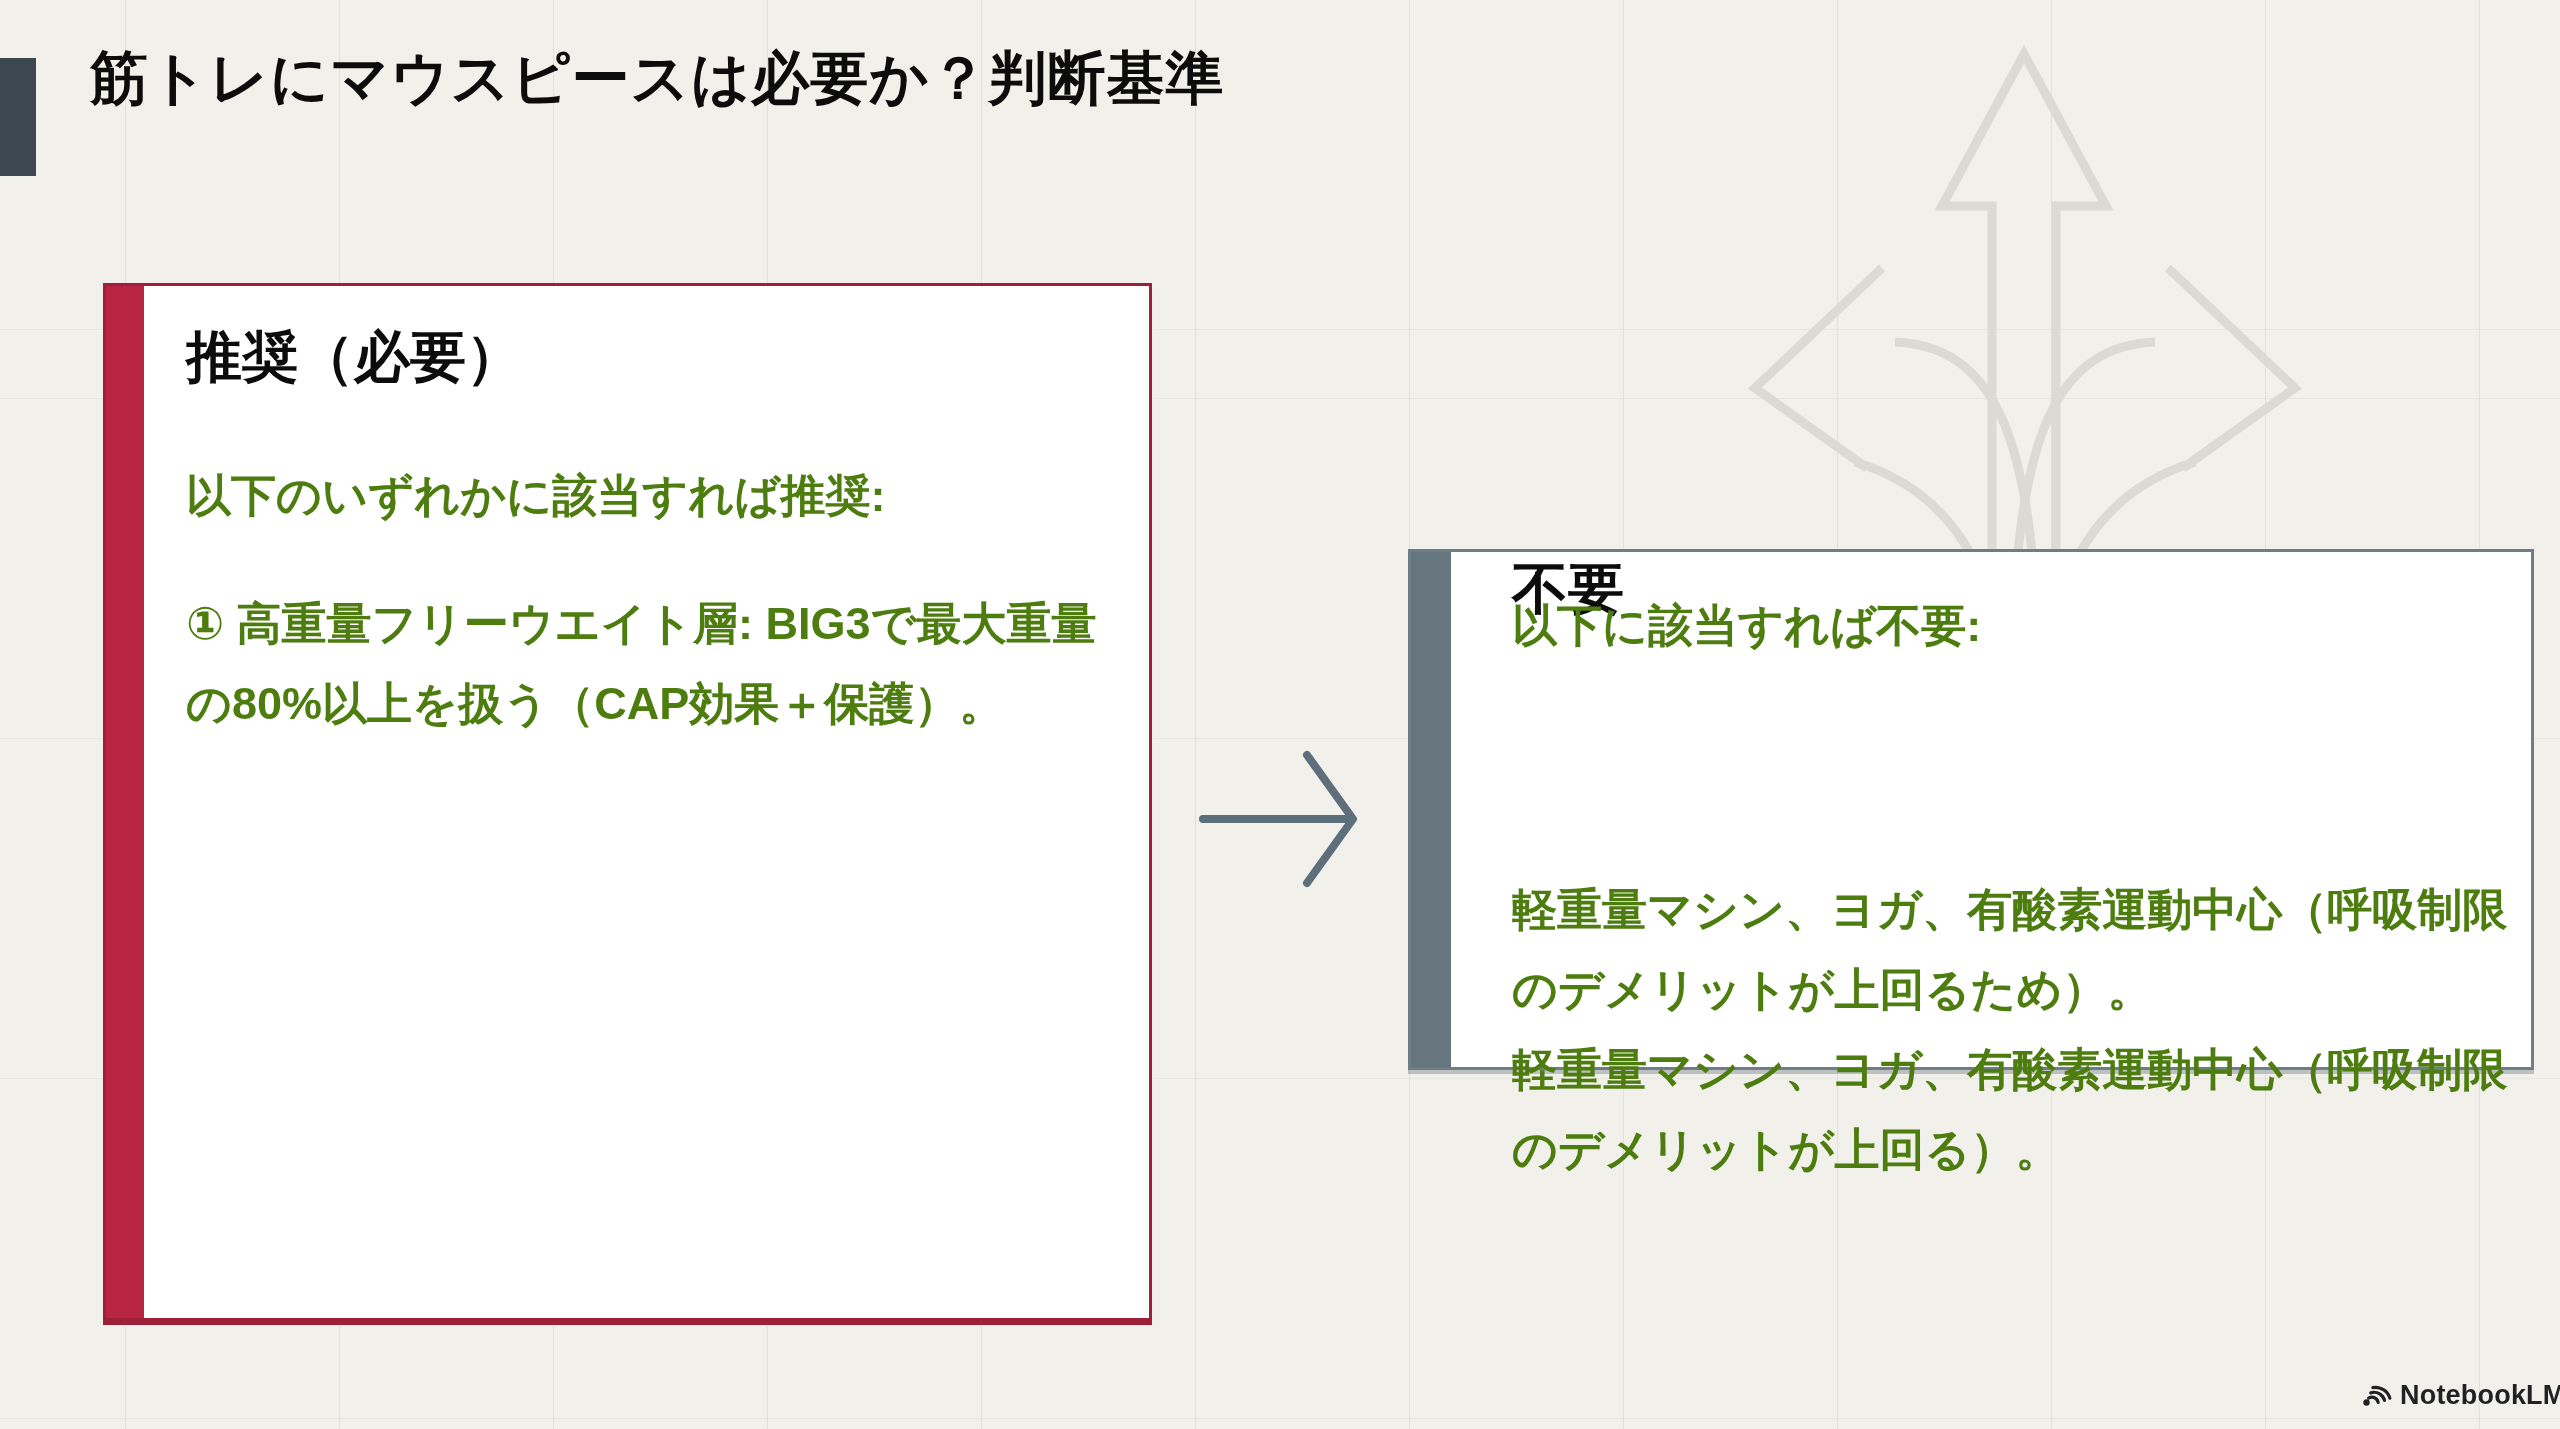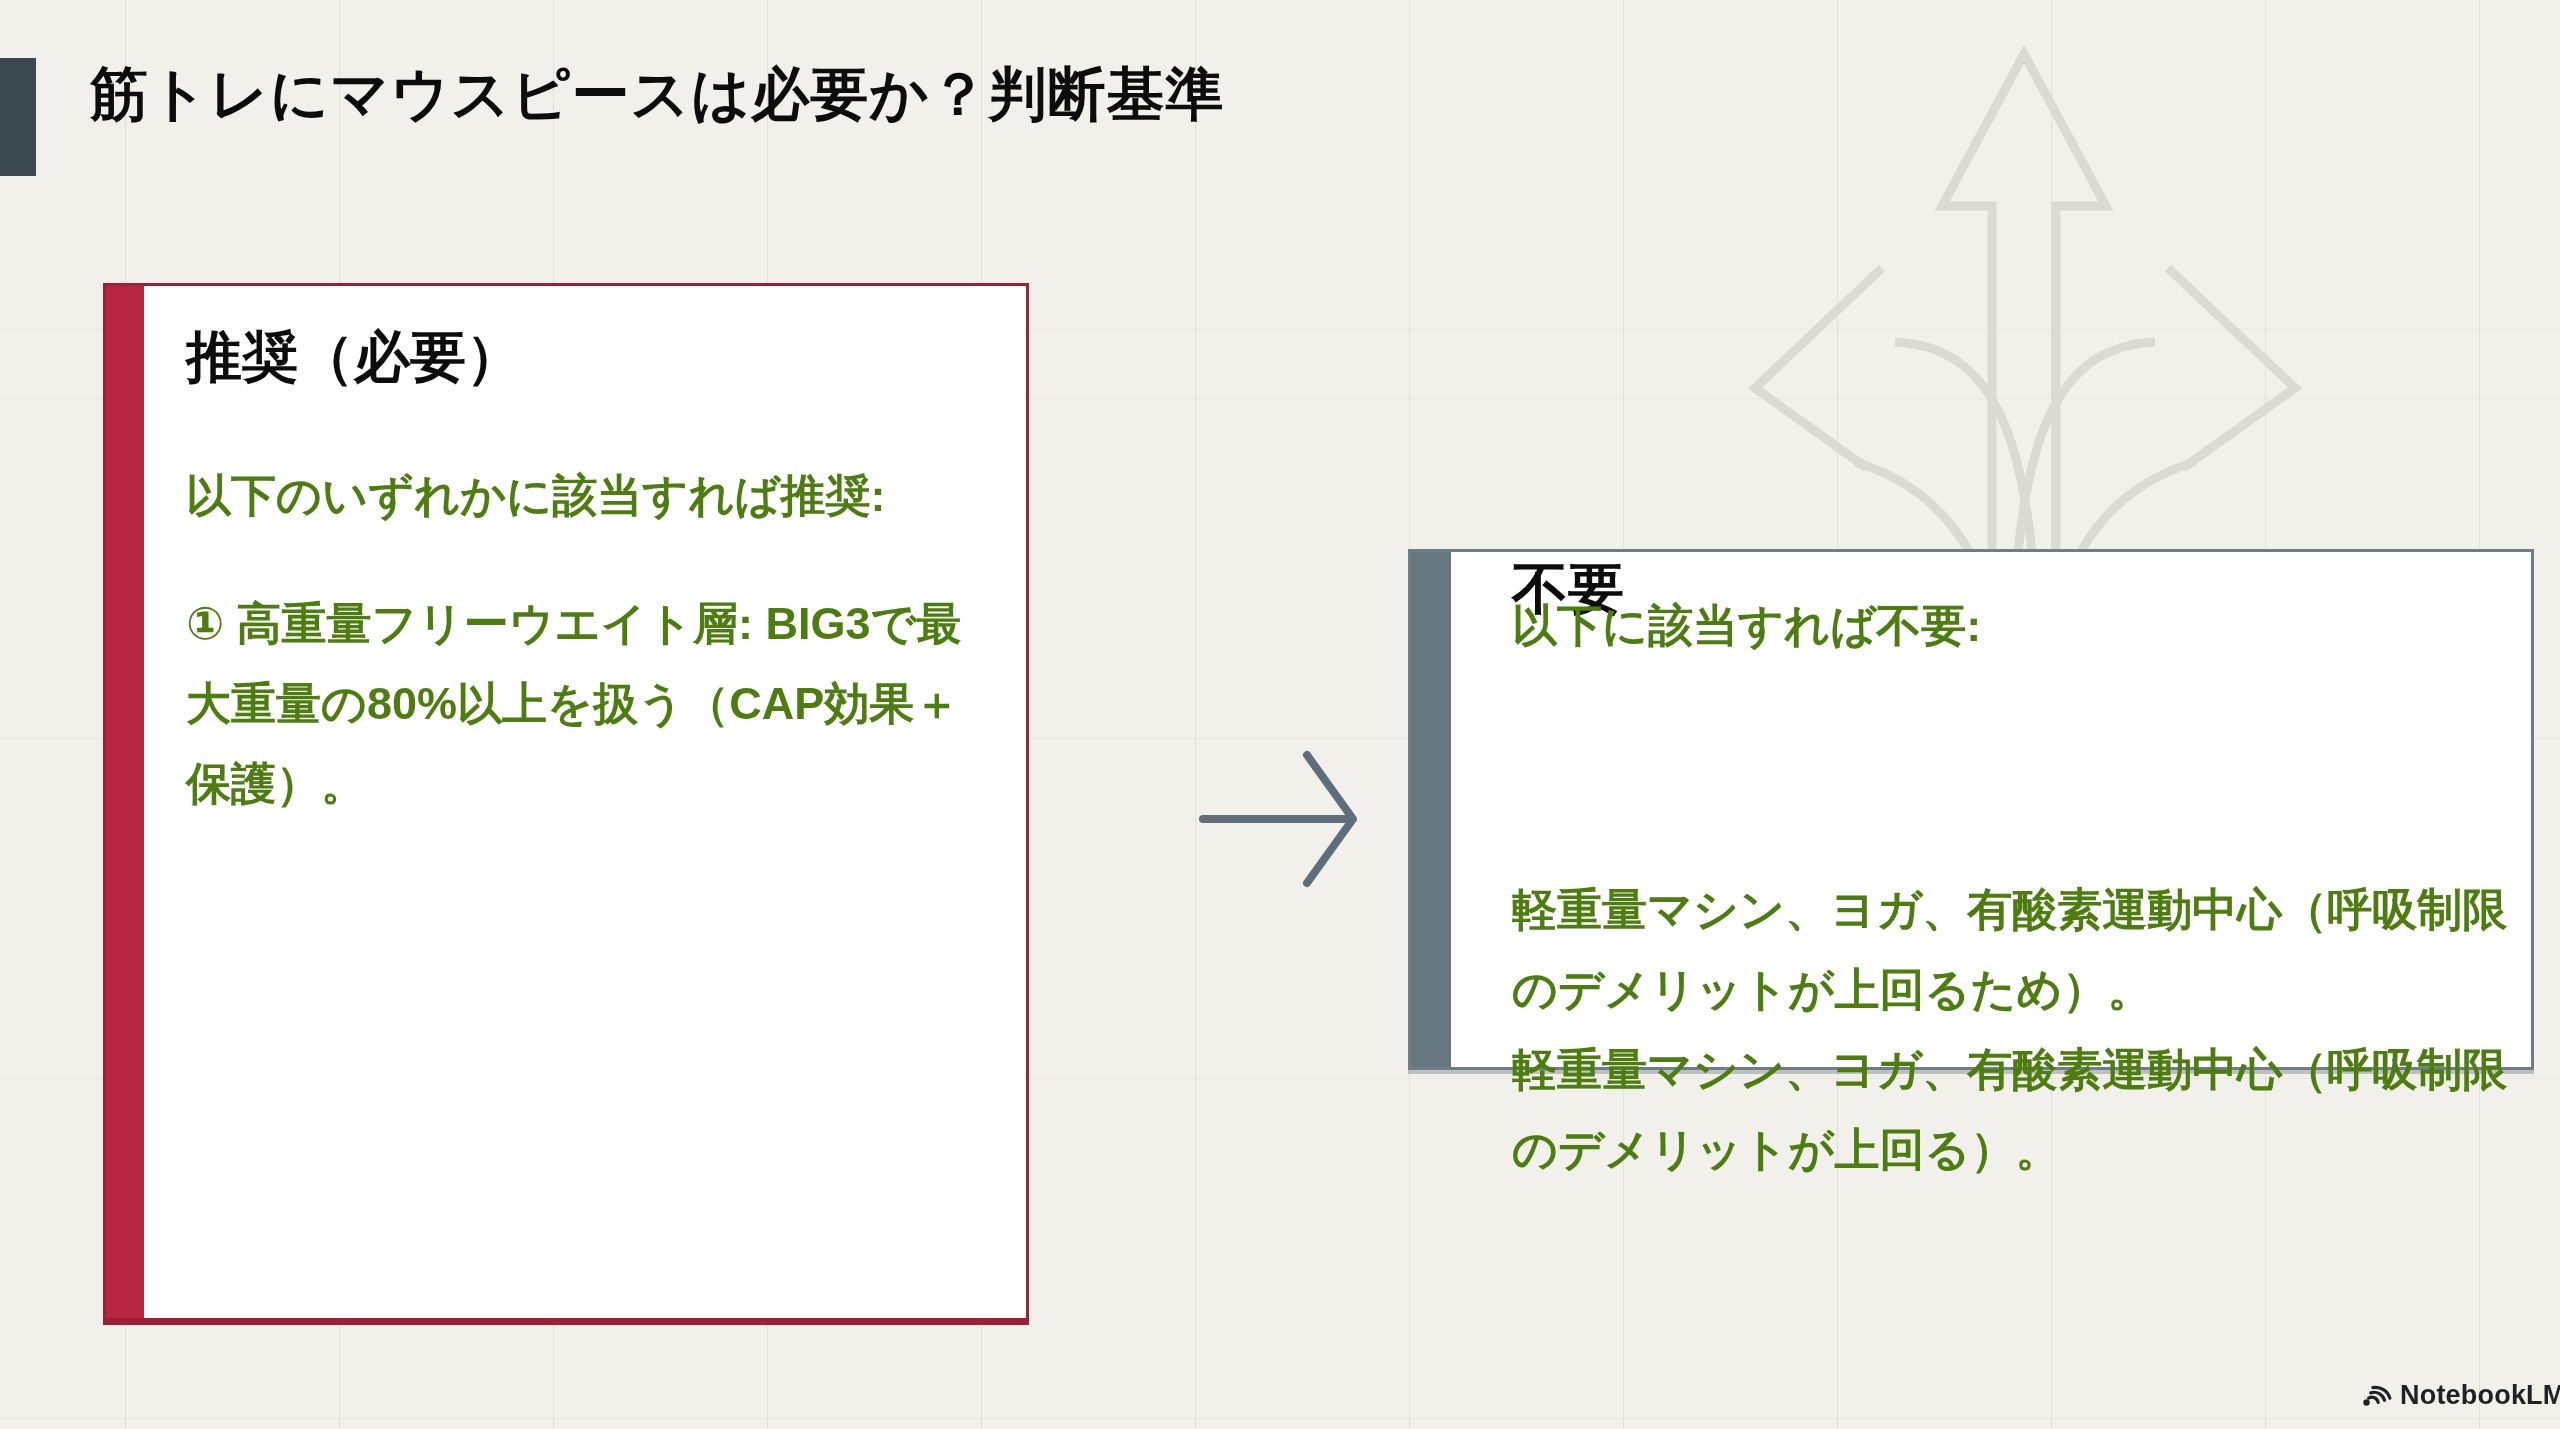--- a/index.html
+++ b/index.html
@@ -13,31 +13,31 @@
     background-image:
       repeating-linear-gradient(90deg, rgba(150,150,140,0.18) 0 1px, transparent 1px 214px),
       repeating-linear-gradient(0deg, rgba(150,150,140,0.10) 0 1px, transparent 1px 340px);
     background-position:125px 0, 0 330px;
   }
   .title-accent{
     position:absolute;left:0;top:58px;width:36px;height:118px;
     background:#3c4850;
   }
   .page-title{
-    position:absolute;left:90px;top:56px;margin:0;
+    position:absolute;left:90px;top:40px;margin:0;
     font-size:58px;font-weight:900;color:#0c0c0c;letter-spacing:1px;
     white-space:nowrap;
     font-family:Liberation Mono, monospace;
   }
   .decor{position:absolute;left:1690px;top:10px;z-index:0;}
   .card{
     position:absolute;background:#ffffff;box-sizing:border-box;z-index:1;
   }
   .card-left{
-    left:103px;top:283px;width:926px;height:1042px;
+    left:103px;top:283px;width:1049px;height:1042px;
     border:3px solid #9e2038;border-bottom-width:7px;
   }
   .card-left .accent-bar{
     position:absolute;left:0;top:0;bottom:0;width:38px;background:#b72542;
   }
   .card-right{
     left:1408px;top:549px;width:1126px;height:521px;
     border:3px solid #6e7e88;
     box-shadow:0 4px 0 rgba(90,105,115,0.35);
   }

